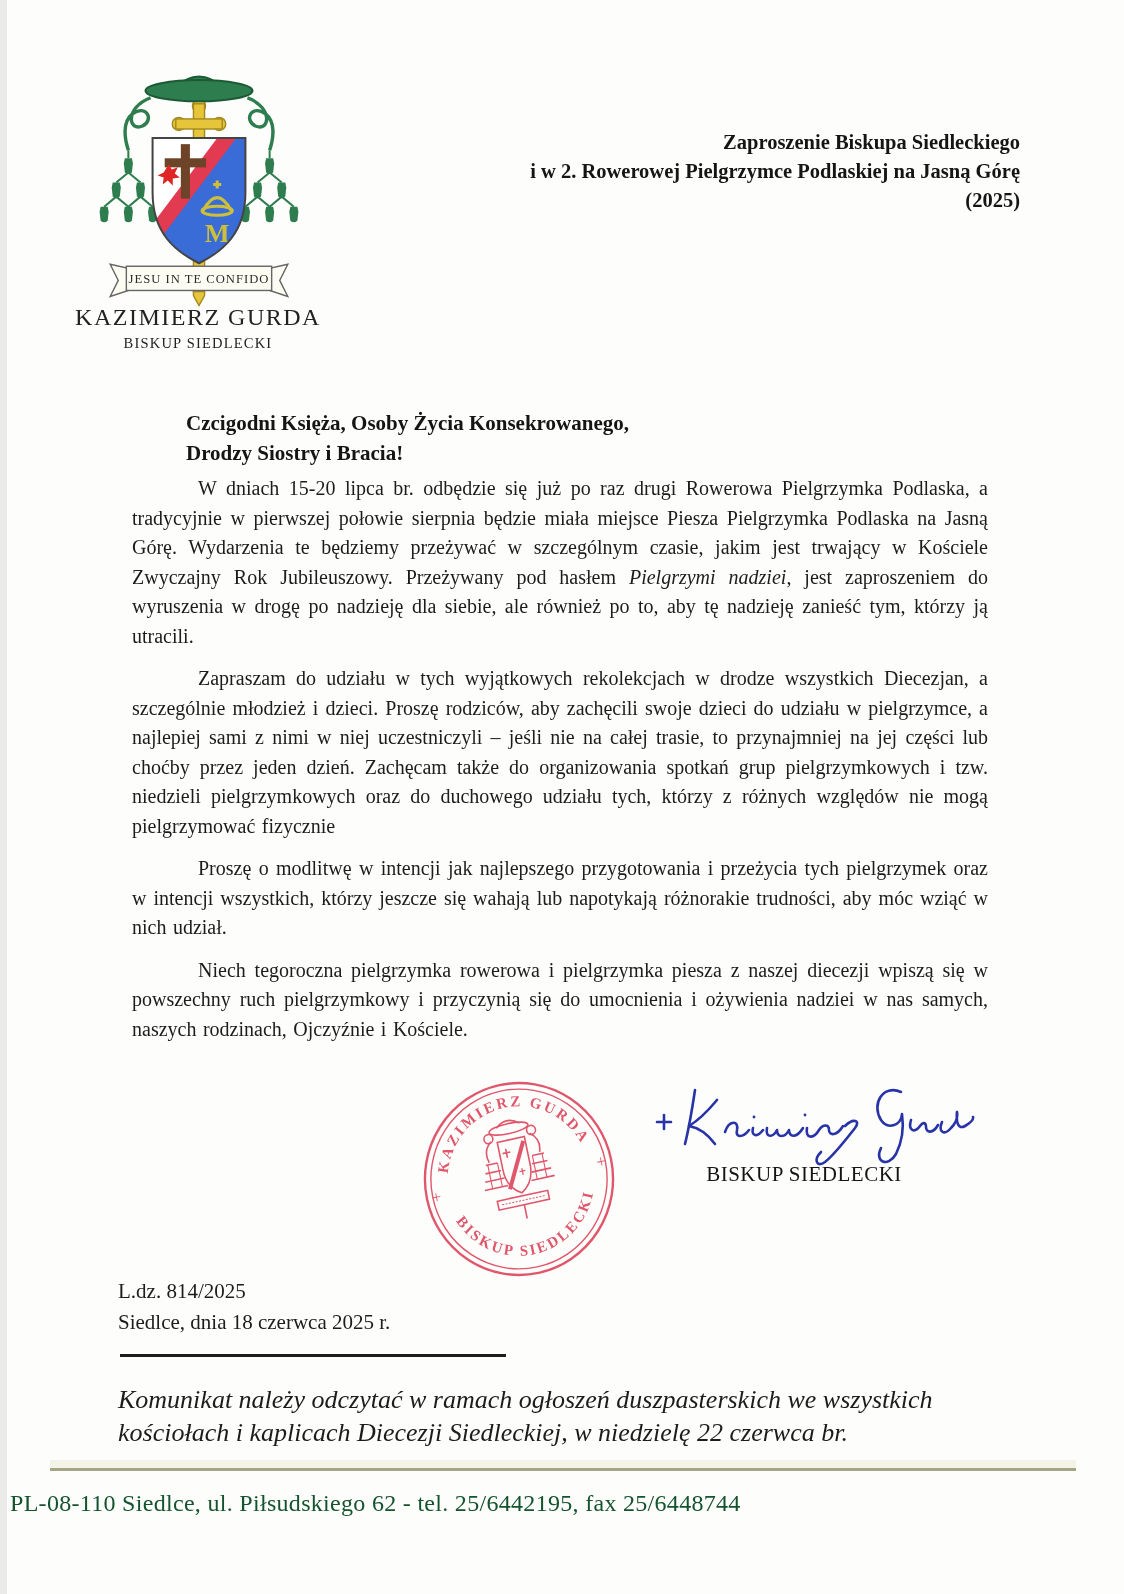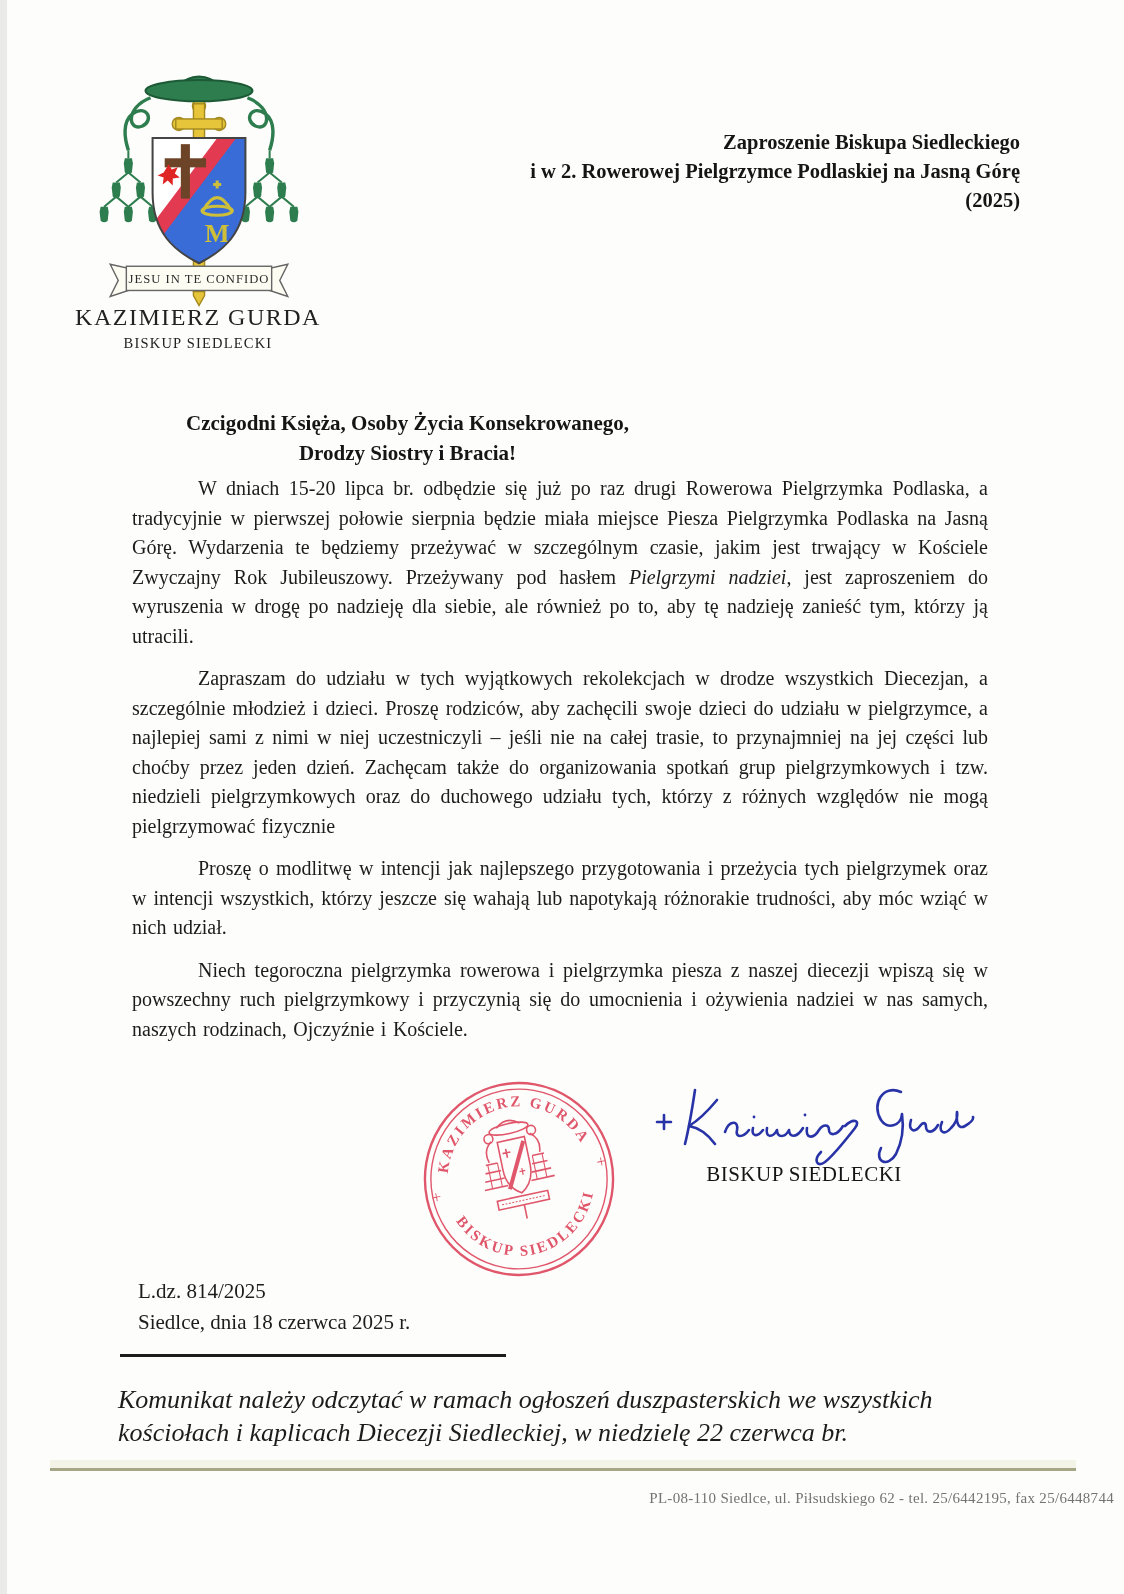--- a/index.html
+++ b/index.html
@@ -7,37 +7,37 @@
         font-family:"Liberation Serif",serif;color:#1a1a1a;overflow:hidden;}
   .scan-edge{position:absolute;left:0;top:0;width:7px;height:100%;background:#eaeae8;}
   .crest{position:absolute;left:88px;top:58px;width:222px;height:250px;}
   .sender-name{position:absolute;left:68px;top:304px;width:260px;text-align:center;
         font-size:24px;letter-spacing:1.5px;color:#222;}
   .sender-title{position:absolute;left:68px;top:335px;width:260px;text-align:center;
         font-size:14.5px;letter-spacing:1.2px;color:#222;}
   .title-block{position:absolute;left:360px;top:128px;width:660px;text-align:right;
         font-weight:bold;font-size:20.5px;line-height:29px;color:#151515;}
   .salutation{position:absolute;left:186px;top:408px;font-weight:bold;font-size:21px;
-        line-height:30px;color:#151515;text-align:center;}
+        line-height:30px;color:#151515;}
   .body-text{position:absolute;left:118px;top:474px;width:870px;font-size:20px;
         line-height:29.5px;text-align:justify;word-spacing:1.5px;color:#1c1c1c;}
   .body-text p{margin:0 0 13px 14px;text-indent:66px;}
   .body-text em{font-style:italic;}
   .seal{position:absolute;left:420px;top:1078px;width:198px;height:202px;}
   .signature-svg{position:absolute;left:645px;top:1070px;width:330px;height:102px;}
   .signer-title{position:absolute;left:688px;top:1162px;width:232px;text-align:center;
         font-size:21px;letter-spacing:0.5px;color:#151515;}
-  .reference{position:absolute;left:118px;top:1276px;font-size:21px;line-height:31px;color:#1c1c1c;margin-left:20px;}
+  .reference{position:absolute;left:118px;top:1276px;font-size:21px;line-height:31px;color:#1c1c1c;}
   .short-rule{position:absolute;left:120px;top:1354px;width:386px;height:2.5px;background:#1d1d1d;}
   .note{position:absolute;left:118px;top:1383px;width:900px;font-style:italic;
         font-size:26px;line-height:33px;color:#1c1c1c;}
   .footer-band{position:absolute;left:50px;top:1460px;width:1026px;height:8px;background:#f3f3e8;}
   .footer-rule{position:absolute;left:50px;top:1468px;width:1026px;height:2.5px;background:#a6a687;}
-  .footer-text{position:absolute;left:10px;top:1490px;width:1104px;text-align:right;
-        font-size:15px;letter-spacing:0.3px;color:#737373;}
+  .footer-text{position:absolute;left:10px;top:1490px;width:1104px;text-align:left;
+        font-size:24px;letter-spacing:0.3px;color:#14532d;}
   svg text{font-family:"Liberation Serif",serif;}
 </style>
 </head>
 <body>
 
 <div class="page">
   <div class="scan-edge"></div>
 
   <svg class="crest" viewBox="0 0 220 245" xmlns="http://www.w3.org/2000/svg">
     <defs>

